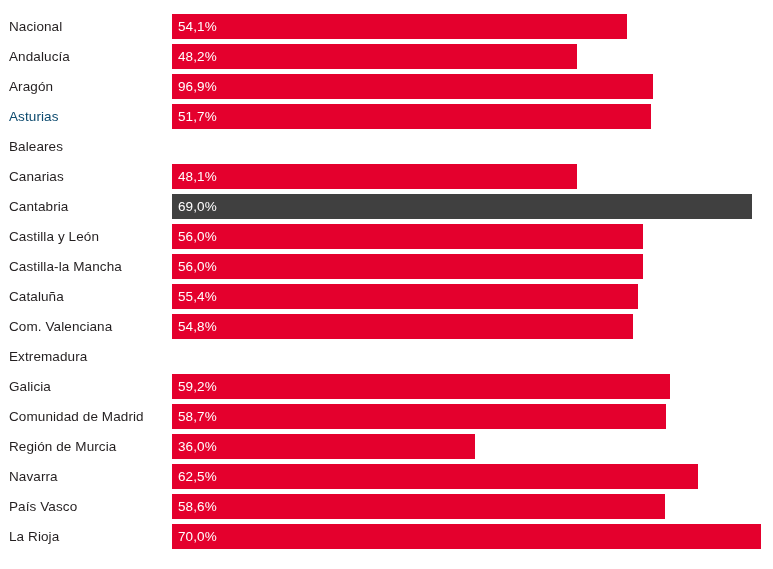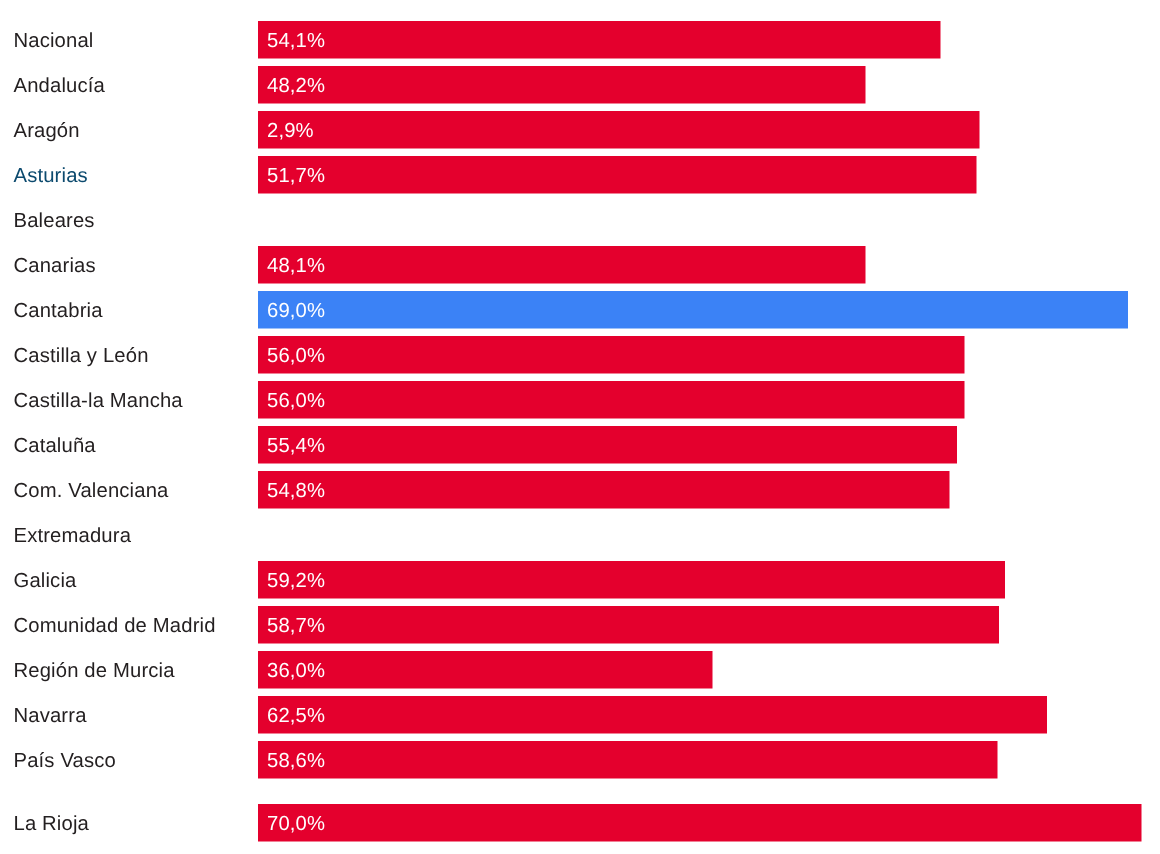--- a/index.html
+++ b/index.html
@@ -95,21 +95,21 @@
         <div class="row-bar-track" style="left: 172px; height: 25px;">
           <div class="row-bar" style="background: rgb(228, 0, 45); height: 25px; width: 405.362px;">
             <div class="row-value" style="color: rgb(255, 255, 255); height: 25px; line-height: 25px;">48,2%</div>
           </div>
         </div>
       </div>
       <div class="chart-row" style="height: 25px; margin-bottom: 5px;">
         <div class="row-label" style="color: rgb(35, 31, 32); height: 25px; line-height: 25px;">Aragón</div>
         <div class="row-bar-track" style="left: 172px; height: 25px;">
           <div class="row-bar" style="background: rgb(228, 0, 45); height: 25px; width: 481.052px;">
-            <div class="row-value" style="color: rgb(255, 255, 255); height: 25px; line-height: 25px;">2,9%</div>
+            <div class="row-value" style="color: rgb(255, 255, 255); height: 25px; line-height: 25px;">96,9%</div>
           </div>
         </div>
       </div>
       <div class="chart-row" style="height: 25px; margin-bottom: 5px;">
         <div class="row-label" style="color: #0c4a6e; height: 25px; line-height: 25px;">Asturias</div>
         <div class="row-bar-track" style="left: 172px; height: 25px;">
           <div class="row-bar" style="background: rgb(228, 0, 45); height: 25px; width: 434.797px; padding-left: 44px;">
             <div class="row-value" style="color: rgb(255, 255, 255); height: 25px; line-height: 25px;">51,7%</div>
           </div>
         </div>
@@ -121,21 +121,21 @@
         <div class="row-label" style="color: rgb(35, 31, 32); height: 25px; line-height: 25px;">Canarias</div>
         <div class="row-bar-track" style="left: 172px; height: 25px; padding-left: 35px;">
           <div class="row-bar" style="background: rgb(228, 0, 45); height: 25px; width: 404.521px;">
             <div class="row-value" style="color: rgb(255, 255, 255); height: 25px; line-height: 25px;">48,1%</div>
           </div>
         </div>
       </div>
       <div class="chart-row" style="height: 25px; margin-bottom: 5px;">
         <div class="row-label" style="color: rgb(35, 31, 32); height: 25px; line-height: 25px;">Cantabria</div>
         <div class="row-bar-track" style="left: 172px; height: 25px;">
-          <div class="row-bar" style="background: #3b82f6; height: 25px; width: 580.29px;">
+          <div class="row-bar" style="background: #404040; height: 25px; width: 580.29px;">
             <div class="row-value" style="color: rgb(255, 255, 255); height: 25px; line-height: 25px;">69,0%</div>
           </div>
         </div>
       </div>
       <div class="chart-row" style="height: 25px; margin-bottom: 5px;">
         <div class="row-label" style="color: rgb(35, 31, 32); height: 25px; line-height: 25px;">Castilla y León</div>
         <div class="row-bar-track" style="left: 172px; height: 25px;">
           <div class="row-bar" style="background: rgb(228, 0, 45); height: 25px; width: 470.96px;">
             <div class="row-value" style="color: rgb(255, 255, 255); height: 25px; line-height: 25px;">56,0%</div>
           </div>
@@ -193,21 +193,21 @@
         </div>
       </div>
       <div class="chart-row" style="height: 25px; margin-bottom: 5px;">
         <div class="row-label" style="color: rgb(35, 31, 32); height: 25px; line-height: 25px;">Navarra</div>
         <div class="row-bar-track" style="left: 172px; height: 25px;">
           <div class="row-bar" style="background: rgb(228, 0, 45); height: 25px; width: 525.625px;">
             <div class="row-value" style="color: rgb(255, 255, 255); height: 25px; line-height: 25px;">62,5%</div>
           </div>
         </div>
       </div>
-      <div class="chart-row" style="height: 25px; margin-bottom: 17px;">
+      <div class="chart-row" style="height: 25px; margin-bottom: 5px;">
         <div class="row-label" style="color: rgb(35, 31, 32); height: 25px; line-height: 25px;">País Vasco</div>
         <div class="row-bar-track" style="left: 172px; height: 25px;">
           <div class="row-bar" style="background: rgb(228, 0, 45); height: 25px; width: 492.826px;">
             <div class="row-value" style="color: rgb(255, 255, 255); height: 25px; line-height: 25px;">58,6%</div>
           </div>
         </div>
       </div>
       <div class="chart-row" style="height: 25px; margin-bottom: 5px;">
         <div class="row-label" style="color: rgb(35, 31, 32); height: 25px; line-height: 25px;">La Rioja</div>
         <div class="row-bar-track" style="left: 172px; height: 25px;">

